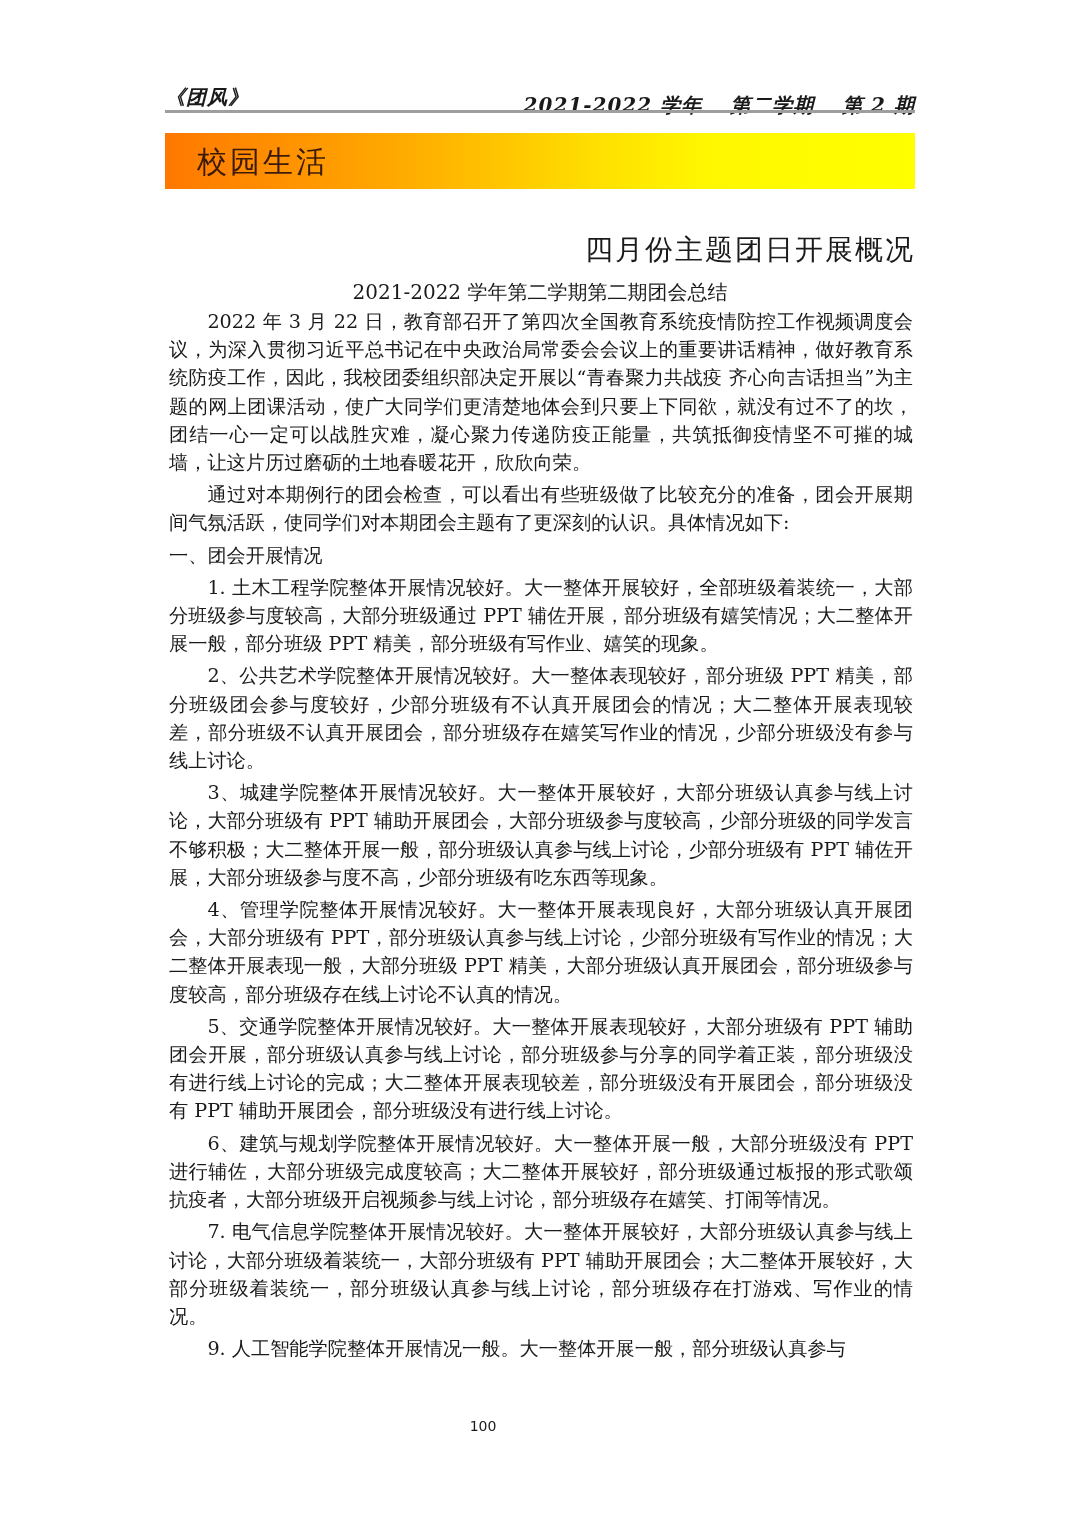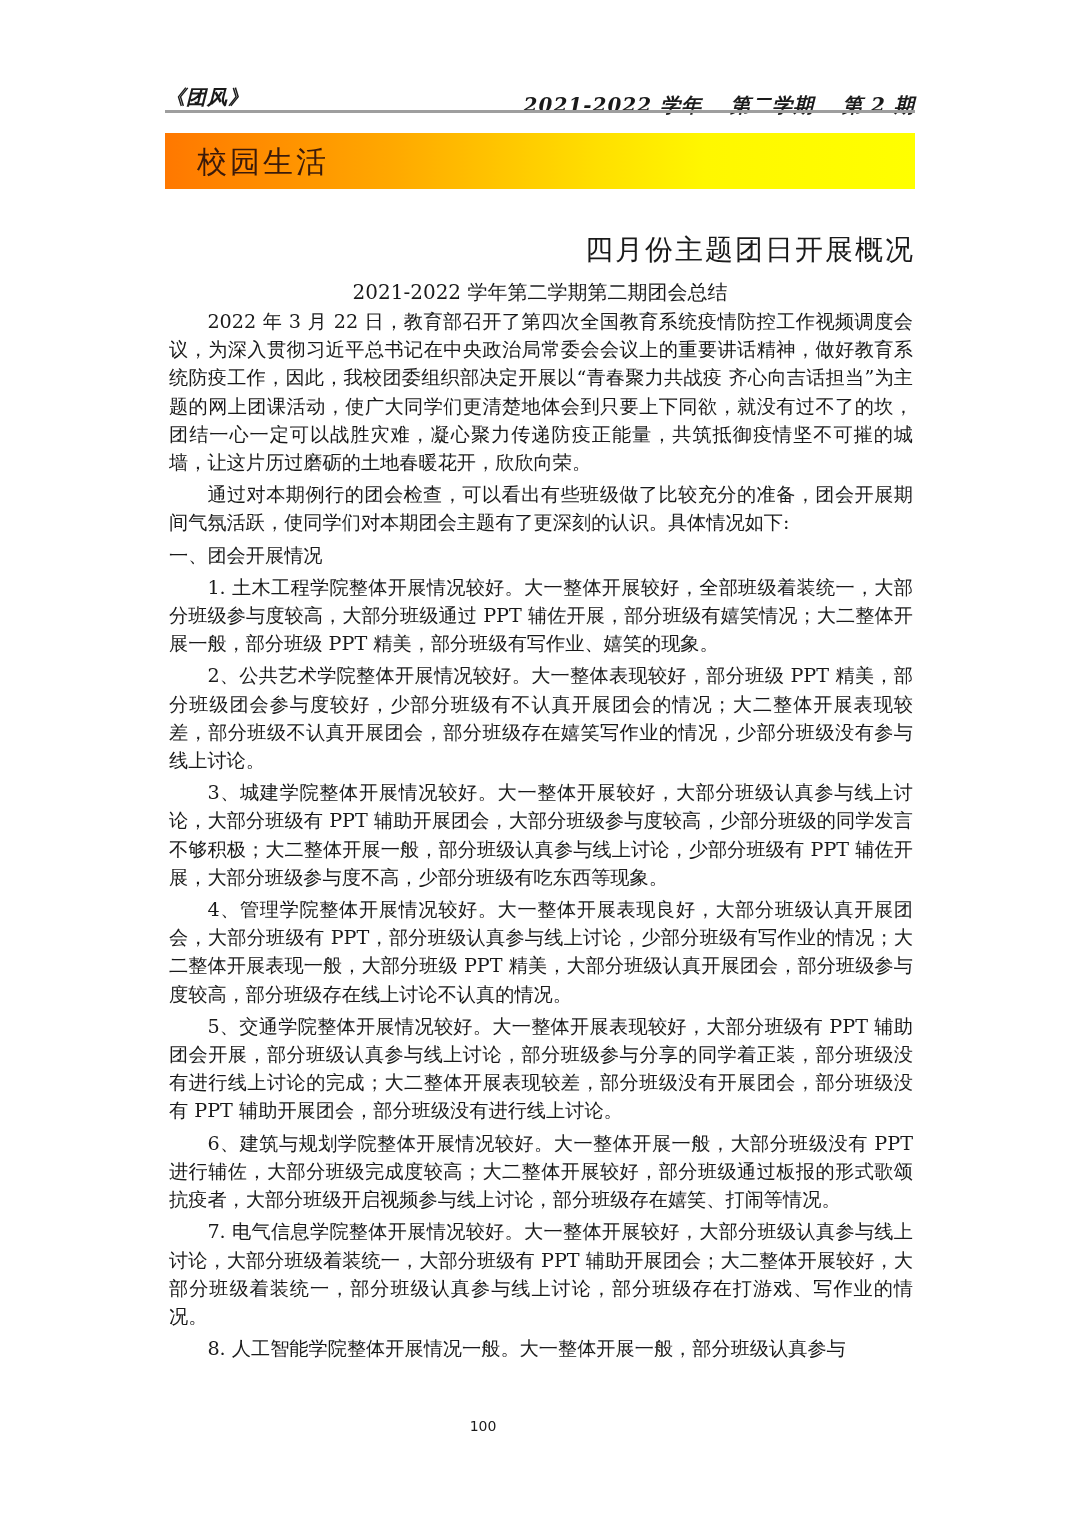--- a/index.html
+++ b/index.html
@@ -54,17 +54,17 @@
     <p>2022 年 3 月 22 日，教育部召开了第四次全国教育系统疫情防控工作视频调度会议，为深入贯彻习近平总书记在中央政治局常委会会议上的重要讲话精神，做好教育系统防疫工作，因此，我校团委组织部决定开展以“青春聚力共战疫 齐心向吉话担当”为主题的网上团课活动，使广大同学们更清楚地体会到只要上下同欲，就没有过不了的坎，团结一心一定可以战胜灾难，凝心聚力传递防疫正能量，共筑抵御疫情坚不可摧的城墙，让这片历过磨砺的土地春暖花开，欣欣向荣。</p>
     <p>通过对本期例行的团会检查，可以看出有些班级做了比较充分的准备，团会开展期间气氛活跃，使同学们对本期团会主题有了更深刻的认识。具体情况如下:</p>
     <p class="no-indent">一、团会开展情况</p>
     <p>1. 土木工程学院整体开展情况较好。大一整体开展较好，全部班级着装统一，大部分班级参与度较高，大部分班级通过 PPT 辅佐开展，部分班级有嬉笑情况；大二整体开展一般，部分班级 PPT 精美，部分班级有写作业、嬉笑的现象。</p>
     <p>2、公共艺术学院整体开展情况较好。大一整体表现较好，部分班级 PPT 精美，部分班级团会参与度较好，少部分班级有不认真开展团会的情况；大二整体开展表现较差，部分班级不认真开展团会，部分班级存在嬉笑写作业的情况，少部分班级没有参与线上讨论。</p>
     <p>3、城建学院整体开展情况较好。大一整体开展较好，大部分班级认真参与线上讨论，大部分班级有 PPT 辅助开展团会，大部分班级参与度较高，少部分班级的同学发言不够积极；大二整体开展一般，部分班级认真参与线上讨论，少部分班级有 PPT 辅佐开展，大部分班级参与度不高，少部分班级有吃东西等现象。</p>
     <p>4、管理学院整体开展情况较好。大一整体开展表现良好，大部分班级认真开展团会，大部分班级有 PPT，部分班级认真参与线上讨论，少部分班级有写作业的情况；大二整体开展表现一般，大部分班级 PPT 精美，大部分班级认真开展团会，部分班级参与度较高，部分班级存在线上讨论不认真的情况。</p>
     <p>5、交通学院整体开展情况较好。大一整体开展表现较好，大部分班级有 PPT 辅助团会开展，部分班级认真参与线上讨论，部分班级参与分享的同学着正装，部分班级没有进行线上讨论的完成；大二整体开展表现较差，部分班级没有开展团会，部分班级没有 PPT 辅助开展团会，部分班级没有进行线上讨论。</p>
     <p>6、建筑与规划学院整体开展情况较好。大一整体开展一般，大部分班级没有 PPT 进行辅佐，大部分班级完成度较高；大二整体开展较好，部分班级通过板报的形式歌颂抗疫者，大部分班级开启视频参与线上讨论，部分班级存在嬉笑、打闹等情况。</p>
     <p>7. 电气信息学院整体开展情况较好。大一整体开展较好，大部分班级认真参与线上讨论，大部分班级着装统一，大部分班级有 PPT 辅助开展团会；大二整体开展较好，大部分班级着装统一，部分班级认真参与线上讨论，部分班级存在打游戏、写作业的情况。</p>
-    <p>8. 人工智能学院整体开展情况一般。大一整体开展一般，部分班级认真参与</p>
+    <p>9. 人工智能学院整体开展情况一般。大一整体开展一般，部分班级认真参与</p>
   </div>
 
   <div class="page-number">100</div>
 </div>
 
 </body></html>

